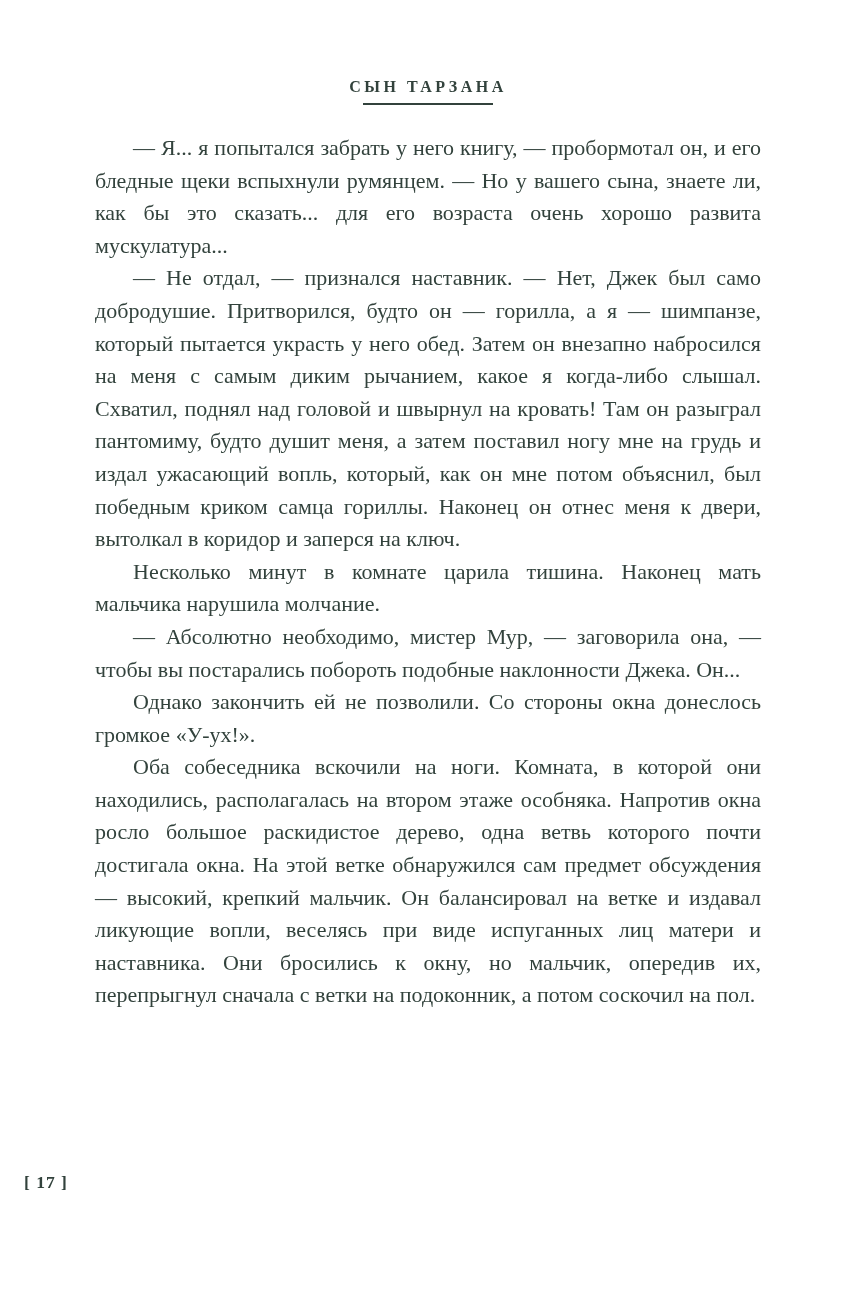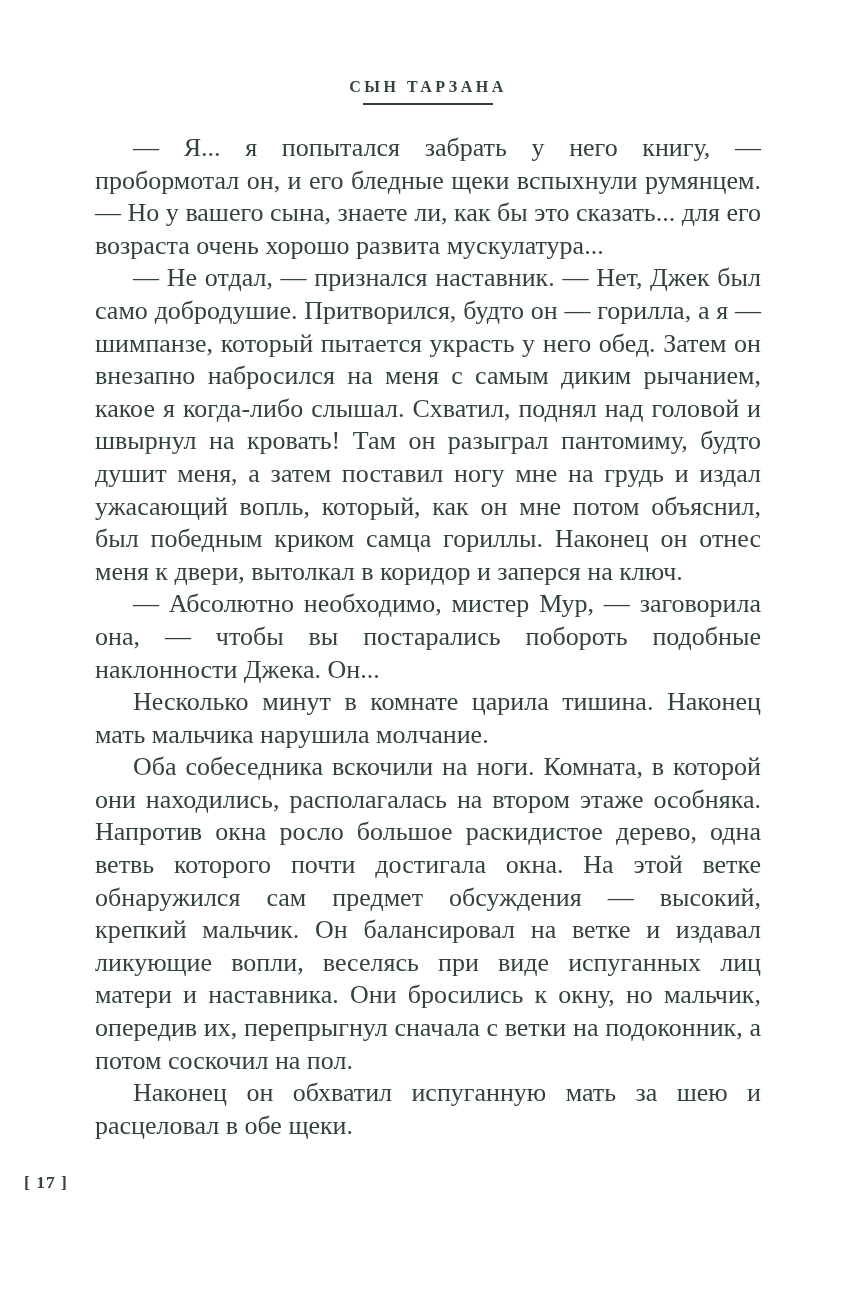--- a/index.html
+++ b/index.html
@@ -32,21 +32,21 @@
     color: #32423c;
   }
   .running-head-rule {
     width: 130px;
     height: 2px;
     background: #32423c;
     margin: 7px auto 0 auto;
   }
   .text-block {
     margin-top: 27px;
-    font-size: 26px;
+    font-size: 22px;
     line-height: 32.6px;
     text-align: justify;
     color: #32423c;
   }
   .text-block p {
     margin: 0;
     padding: 0;
     text-indent: 38px;
   }
   .page-number {
@@ -67,21 +67,21 @@
 <div class="page">
 
   <div class="running-head">
     <div class="running-head-title">СЫН ТАРЗАНА</div>
     <div class="running-head-rule"></div>
   </div>
 
   <div class="text-block">
     <p>— Я... я попытался забрать у него книгу, — пробормотал он, и его бледные щеки вспыхнули румянцем. — Но у вашего сына, знаете ли, как бы это сказать... для его возраста очень хорошо развита мускулатура...</p>
     <p>— Не отдал, — признался наставник. — Нет, Джек был само добродушие. Притворился, будто он — горилла, а я — шимпанзе, который пытается украсть у него обед. Затем он внезапно набросился на меня с самым диким рычанием, какое я когда-либо слышал. Схватил, поднял над головой и швырнул на кровать! Там он разыграл пантомиму, будто душит меня, а затем поставил ногу мне на грудь и издал ужасающий вопль, который, как он мне потом объяснил, был победным криком самца гориллы. Наконец он отнес меня к двери, вытолкал в коридор и заперся на ключ.</p>
+    <p>Несколько минут в комнате царила тишина. Наконец мать мальчика нарушила молчание.</p>
     <p>— Абсолютно необходимо, мистер Мур, — заговорила она, — чтобы вы постарались побороть подобные наклонности Джека. Он...</p>
-    <p>Несколько минут в комнате царила тишина. Наконец мать мальчика нарушила молчание.</p>
+    <p>Однако закончить ей не позволили. Со стороны окна донеслось громкое «У-ух!».</p>
     <p>Оба собеседника вскочили на ноги. Комната, в которой они находились, располагалась на втором этаже особняка. Напротив окна росло большое раскидистое дерево, одна ветвь которого почти достигала окна. На этой ветке обнаружился сам предмет обсуждения — высокий, крепкий мальчик. Он балансировал на ветке и издавал ликующие вопли, веселясь при виде испуганных лиц матери и наставника. Они бросились к окну, но мальчик, опередив их, перепрыгнул сначала с ветки на подоконник, а потом соскочил на пол.</p>
-    <p>Наконец он обхватил испуганную мать за шею и расцеловал в обе щеки.</p>
   </div>
 
   <div class="page-number">[ 17 ]</div>
 
 </div>
 
 </body></html>

